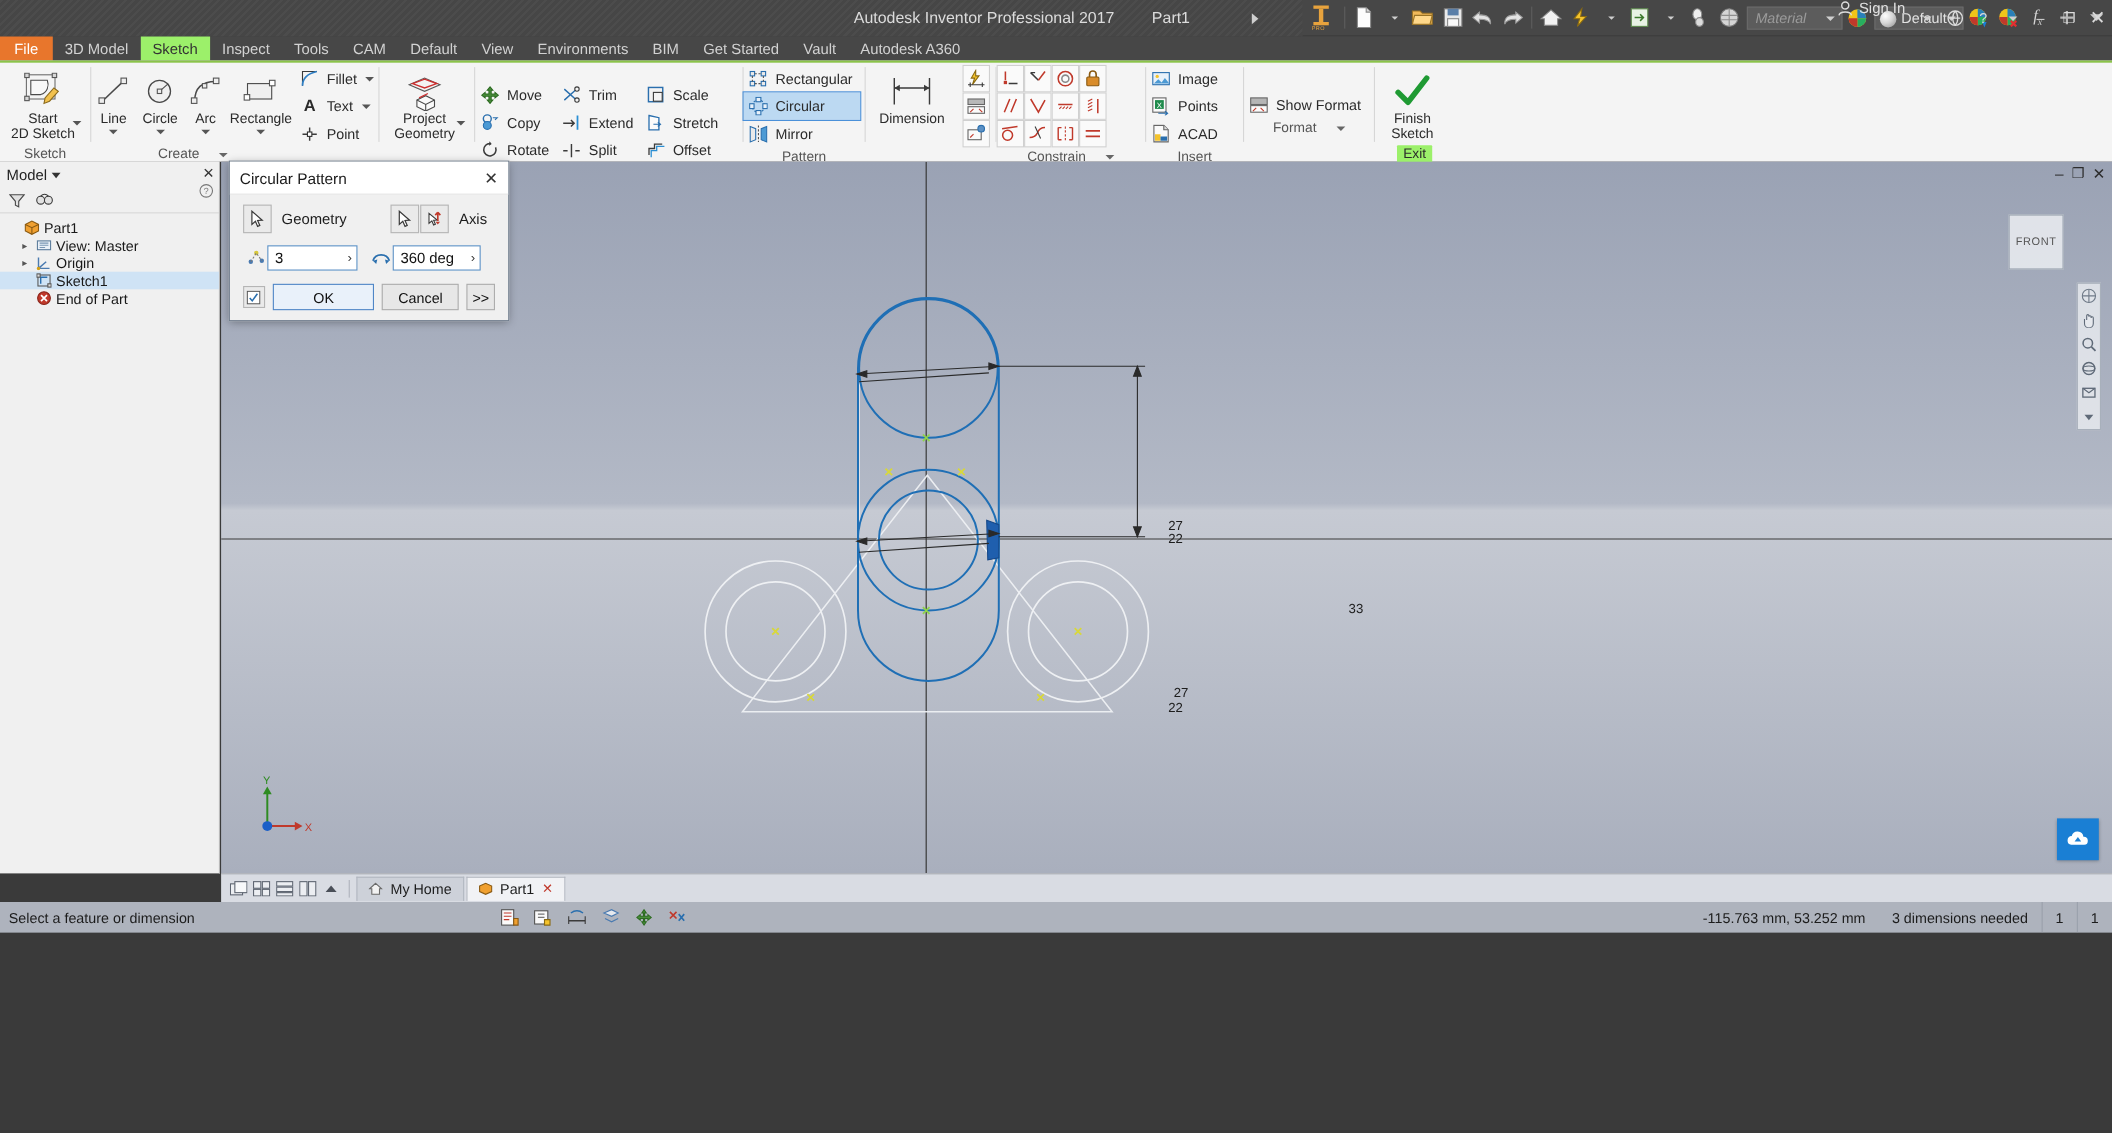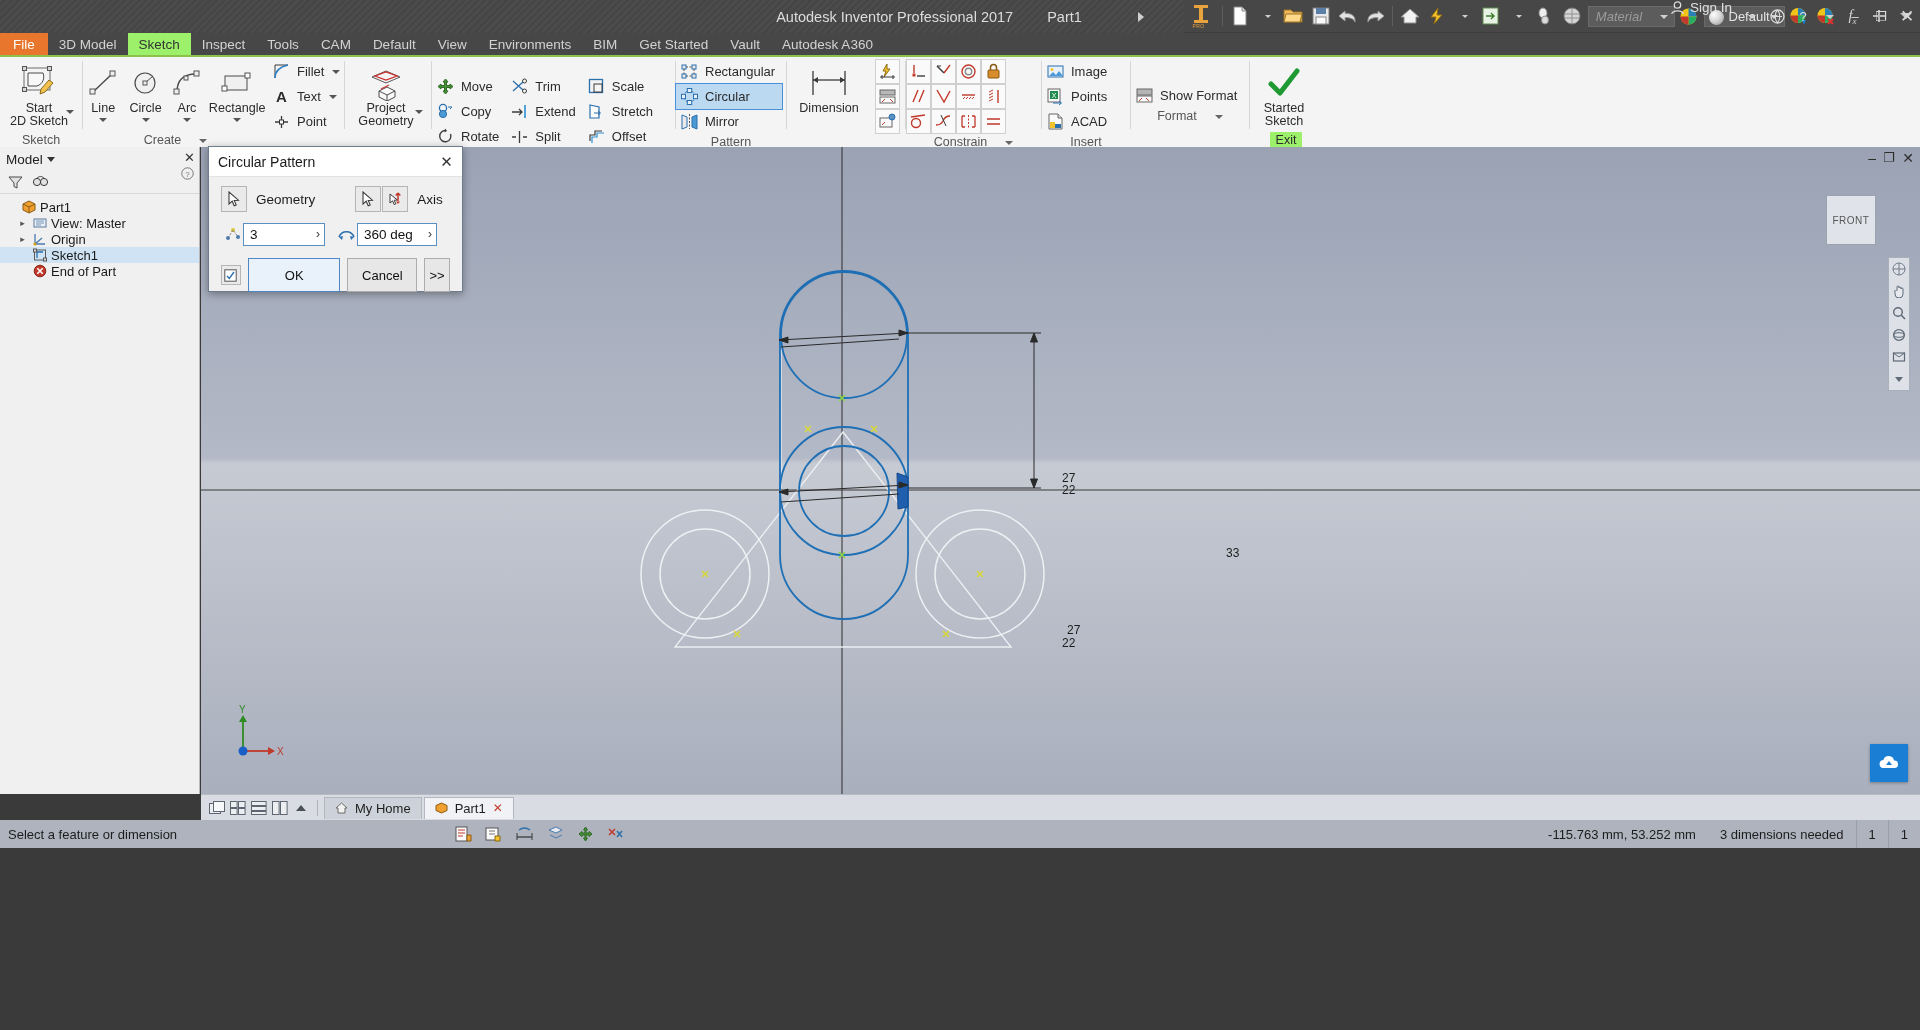--- a/index.html
+++ b/index.html
@@ -227,21 +227,21 @@
   .dlg-row2 { display:flex; align-items:center; margin-top:11px; }
   .mini-ic { width:22px; display:flex; align-items:center; justify-content:center; }
   .spin {
     height:23px; background:#fff; border:1px solid #5a8fc4;
     display:flex; align-items:center; font-size:13.5px; color:#111;
     padding-left:6px; position:relative;
   }
   .spin .arr { position:absolute; right:4px; top:3px; font-size:12px; color:#333; }
   .dlg-row3 { display:flex; align-items:center; margin-top:12px; gap:7px; }
   .dbtn {
-    height:34px; background:#e7e7e7; border:1px solid #adadad;
+    height:24px; background:#e7e7e7; border:1px solid #adadad;
     font-size:13px; color:#111; display:flex; align-items:center; justify-content:center;
     cursor:default;
   }
   .dbtn.primary { border:1px solid #4f86c6; background:#e9f1fa;}
 
   
   .doctabs {
     position:absolute; left:201px; top:794px; width:1719px; height:26px;
     background:#d9dce3; display:flex; align-items:center; gap:0;
     border-top:1px solid #b6bac2;
@@ -962,21 +962,21 @@
     <div class="pdiv"></div>
 
     <div class="rpanel" style="width:72px">
       <div class="prow">
         <div class="big-btn" style="width:68px">
           <div class="ic">
             <svg width="34" height="34" viewBox="0 0 34 34">
                 <path d="M4 18 L13 27 L30 5" stroke="#1f9a33" stroke-width="5" fill="none" stroke-linecap="round" stroke-linejoin="round"></path>
               </svg>
           </div>
-          <div class="lab"><span>Started</span><br>
+          <div class="lab"><span>Finish</span><br>
             <span>Sketch</span></div>
         </div>
       </div>
       <div class="plabel">
         <span class="exit-lbl-hl">Exit</span>
       </div>
     </div>
   </div>
 
   <div class="browser">

